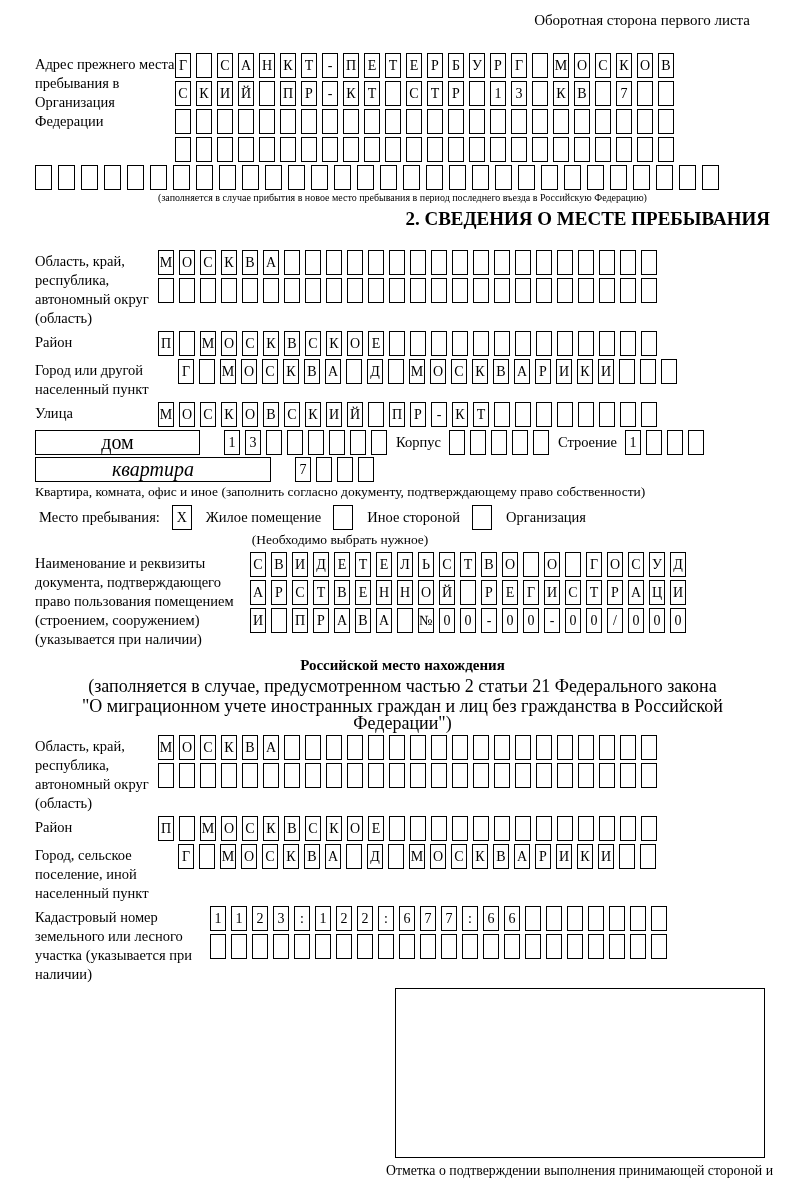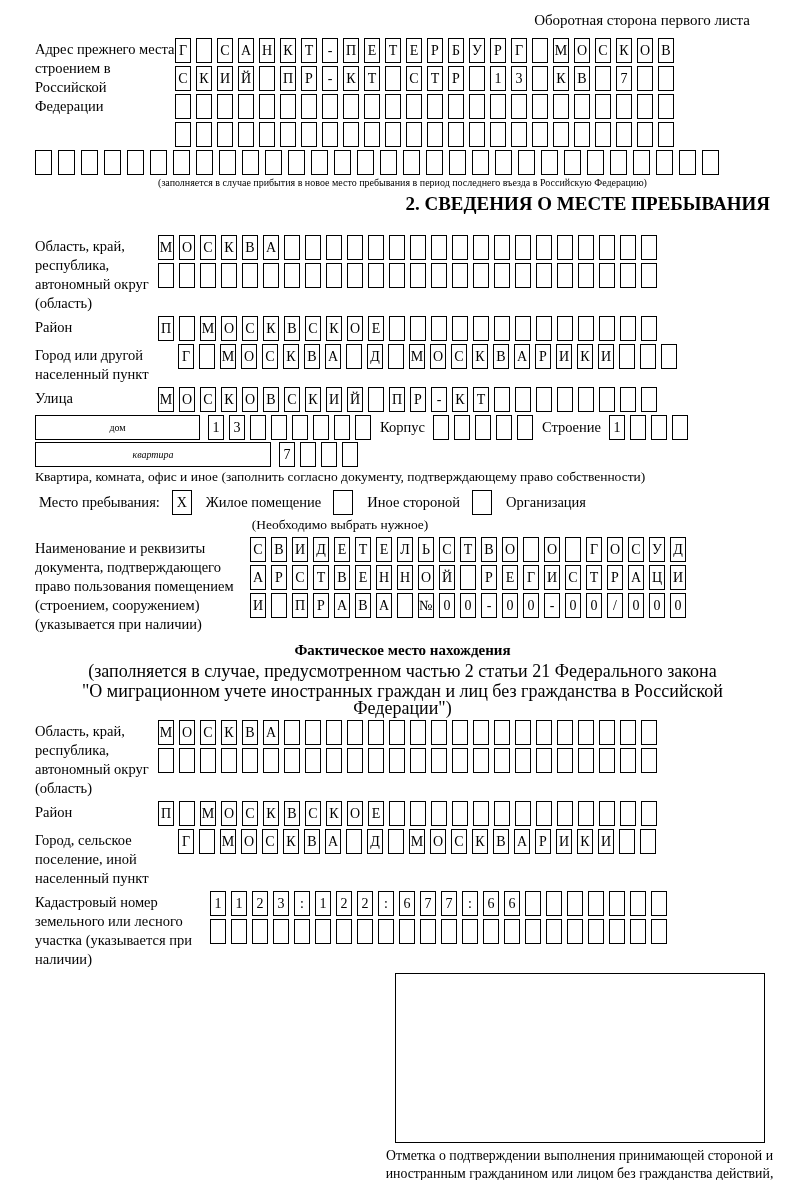--- a/index.html
+++ b/index.html
@@ -4,21 +4,21 @@
 <style>
   * { box-sizing: border-box; }
   html,body { margin:0; padding:0; }
   body {
     width:800px; height:1180px; overflow:hidden;
     background:#ffffff; color:#000;
     font-family:"Liberation Serif", serif;
     font-size:14.5px;
   }
   .page { padding:12px 30px 0 35px; }
-  .header-note { text-align:right; font-size:15px; margin-bottom:9px; padding-right:20px; }
+  .header-note { text-align:right; font-size:15px; margin-bottom:24px; padding-right:20px; }
 
   .field { display:flex; align-items:flex-start; margin-bottom:3px; }
   .label { font-size:14.5px; line-height:19px; flex:0 0 auto; padding-top:2px; }
   .w140 { width:140px; } .w123 { width:123px; } .w143 { width:143px; }
   .w215 { width:215px; } .w175 { width:175px; }
   .rows { display:flex; flex-direction:column; gap:3px; }
   .cells { display:flex; flex-wrap:nowrap; }
   .cell {
     width:16px; height:25px; border:1.5px solid #000; margin-right:5px;
     display:flex; align-items:center; justify-content:center;
@@ -28,21 +28,21 @@
   .fullrow .cell { width:17px; margin-right:6px; }
   .caption { font-size:10px; text-align:center; margin:1px 0 5px 0; }
   .caption-left { font-size:13.5px; text-align:left; margin:2px 0 5px 0; }
   .section-title { text-align:right; font-weight:bold; font-size:19px; margin:4px 0 20px 0; }
   .sub-title { text-align:center; font-weight:bold; font-size:15px; margin:8px 0 4px 0; }
   .center-note { text-align:center; font-size:18px; line-height:17px; margin-bottom:3px; }
 
   .hrow { display:flex; align-items:center; margin-bottom:2px; }
   .widebox {
     border:1.5px solid #000; height:25px; display:flex; align-items:center;
-    justify-content:center; font-size:10px; flex:0 0 auto; margin-right:8px;
+    justify-content:center; font-size:20px; flex:0 0 auto; margin-right:24px;
   }
   .wb-house { width:165px; } .wb-apt { width:236px;font-style:italic; }
   .inline-label { font-size:14.5px; margin:0 8px 0 4px; white-space:nowrap; }
   .checkbox {
     width:20px; height:25px; border:1.5px solid #000; margin:0 10px 0 4px;
     display:flex; align-items:center; justify-content:center; font-size:14px; flex:0 0 auto;
   }
   .stay-note { margin-left:150px; width:310px; text-align:center; font-size:13.5px; margin-bottom:4px; }
 
   .mark-wrap { margin-left:360px; width:372px; }
@@ -50,21 +50,21 @@
   .mark-caption { width:405px; margin-left:-18px; text-align:center; font-size:13.8px; line-height:18px; margin-top:4px; }
 </style>
 </head>
 <body>
 
 <div class="page">
 
   <div class="header-note">Оборотная сторона первого листа</div>
 
   <div class="field">
-    <div class="label w140">Адрес прежнего места строением в Российской Федерации</div>
+    <div class="label w140">Адрес прежнего места пребывания в Организация Федерации</div>
     <div class="rows">
       <div class="cells">
           <span class="cell">Г</span>
           <span class="cell"></span>
           <span class="cell">С</span>
           <span class="cell">А</span>
           <span class="cell">Н</span>
           <span class="cell">К</span>
           <span class="cell">Т</span>
           <span class="cell">-</span>
@@ -468,21 +468,21 @@
           <span class="cell">0</span>
           <span class="cell">0</span>
           <span class="cell">/</span>
           <span class="cell">0</span>
           <span class="cell">0</span>
           <span class="cell">0</span>
         </div>
     </div>
   </div>
 
-  <div class="sub-title">Фактическое место нахождения</div>
+  <div class="sub-title">Российской место нахождения</div>
   <div class="center-note">(заполняется в случае, предусмотренном частью 2 статьи 21 Федерального закона</div>
   <div class="center-note">"О миграционном учете иностранных граждан и лиц без гражданства в Российской Федерации")</div>
 
   <div class="field">
     <div class="label w123">Область, край, республика, автономный округ (область)</div>
     <div class="rows">
       <div class="cells">
           <span class="cell">М</span>
           <span class="cell">О</span>
           <span class="cell">С</span>

